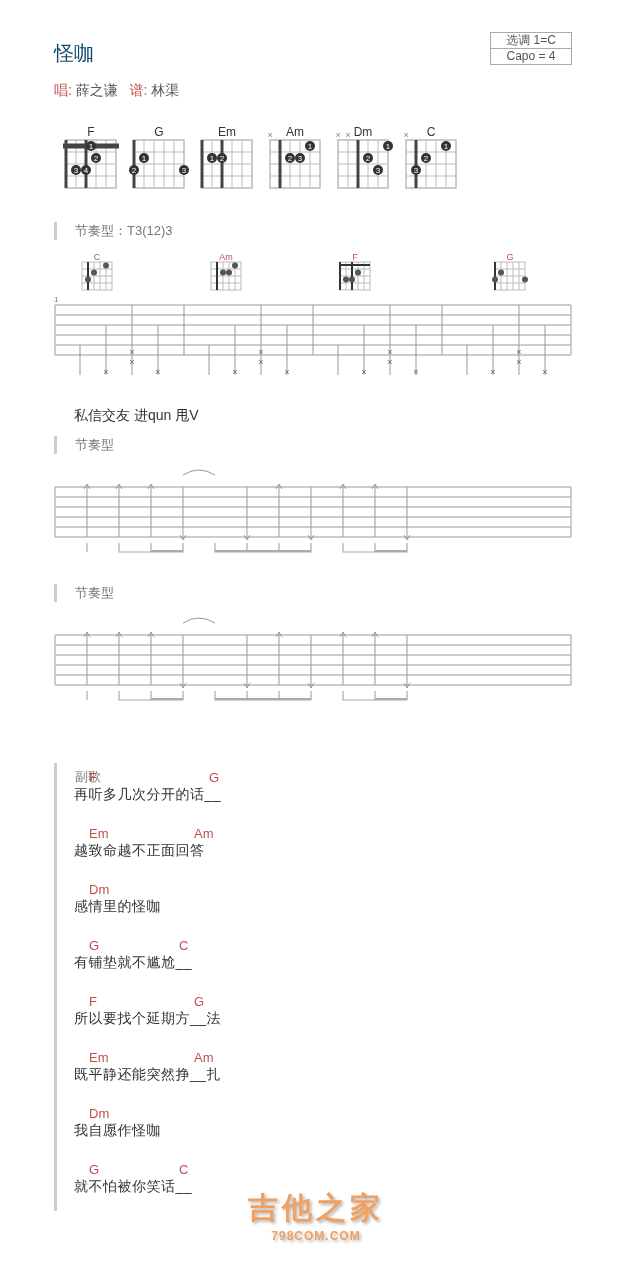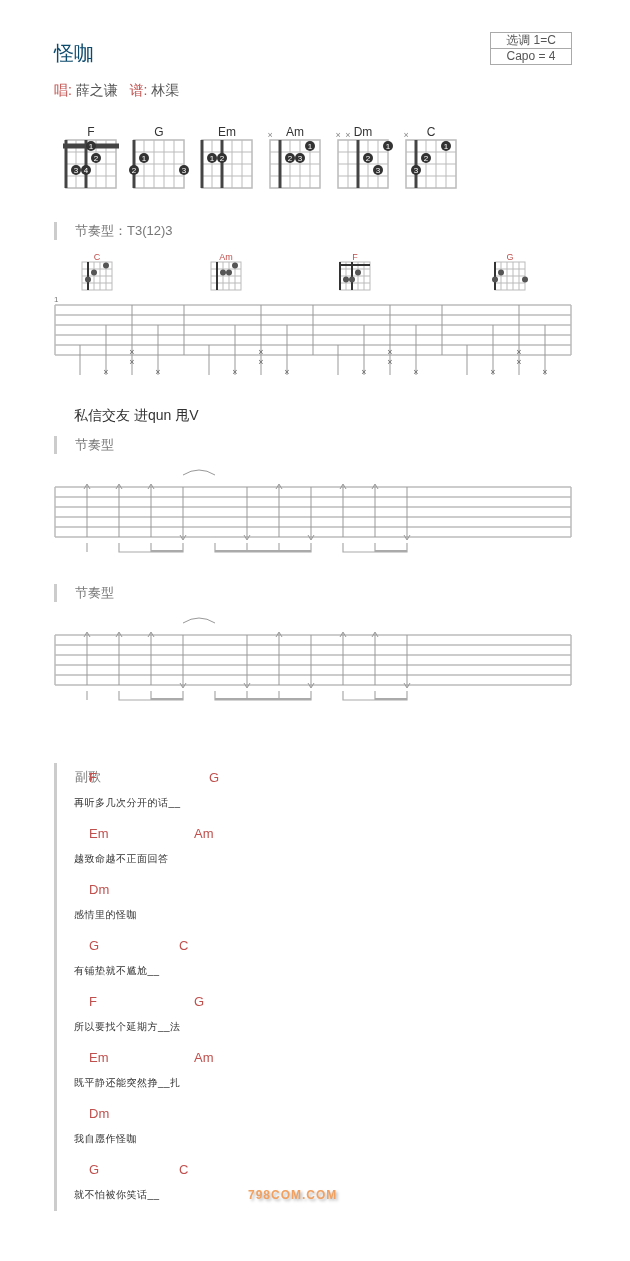--- a/index.html
+++ b/index.html
@@ -10,21 +10,21 @@
   .credits .lbl { color:#c0504d; }
   .keybox { left:490px; top:32px; width:80px; border:1px solid #aaa; font-size:12px; color:#555; text-align:center; }
   .keybox div { height:15px; line-height:15px; }
   .keybox div + div { border-top:1px solid #aaa; }
   .sec-head { left:54px; font-size:13px; color:#777; height:18px; line-height:18px; padding-left:18px; border-left:3px solid #ccc; }
   .note { left:74px; top:397px; font-size:14px; color:#333;margin-top:10px; }
   .chorus-bar { left:54px; top:763px; width:3px; height:448px; background:#ccc; }
   .lyric-line { left:74px; }
   .lyric-chords { position:relative; height:16px; font-size:13px; color:#c0504d; }
   .lyric-chords span { position:absolute; top:0; }
-  .lyric-text { font-size:10px; color:#333; letter-spacing:0.5px; white-space:pre;margin-top:10px; }
+  .lyric-text { font-size:14px; color:#333; letter-spacing:0.5px; white-space:pre; }
   .watermark { left:248px; top:1188px; text-align:center; color:#f0a060; font-weight:bold; text-shadow:2px 2px 3px #bbb; }
   .watermark .big { font-size:30px; letter-spacing:4px; }
   .watermark .small { font-size:12px; letter-spacing:1px; }
   svg text { font-family:"Liberation Sans","DejaVu Sans",sans-serif; }
 </style>
 </head>
 <body>
 
 <div class="abs title">怪咖</div>
 <div class="abs credits">
@@ -342,14 +342,15 @@
 </div>
 <div class="abs lyric-line" style="top:1162px">
   <div class="lyric-chords">
       <span style="left:15px">G</span>
       <span style="left:105px">C</span>
     </div>
   <div class="lyric-text">就不怕被你笑话__</div>
 </div>
 
 <div class="abs watermark">
+  <div class="big">吉他之家</div>
   <div class="small">798COM.COM</div>
 </div>
 
 </body></html>

